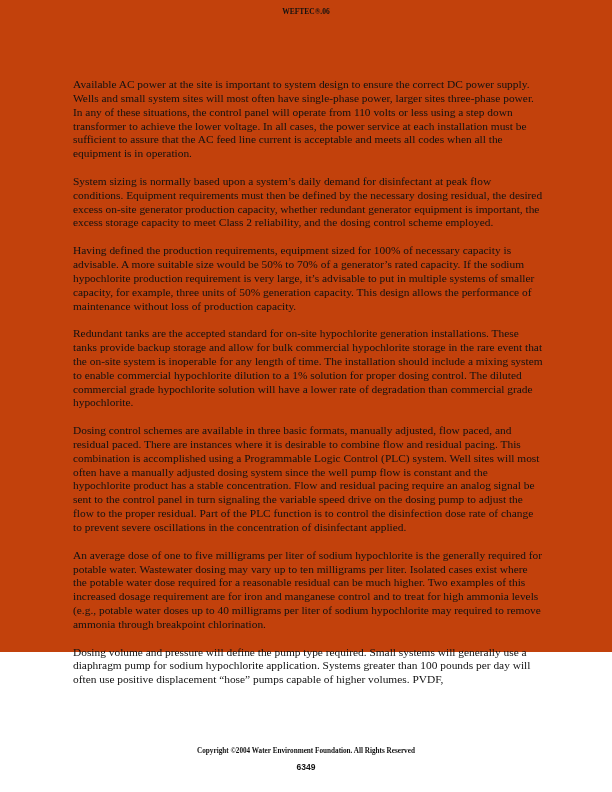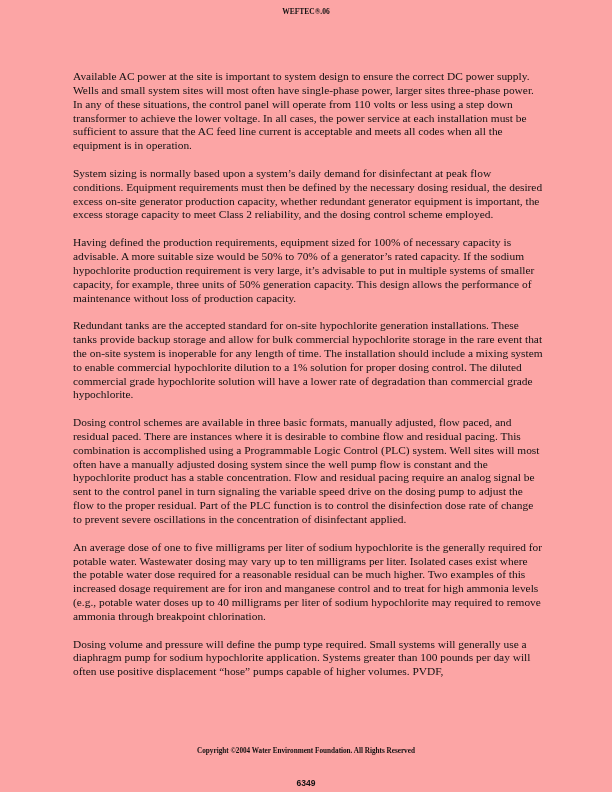--- a/index.html
+++ b/index.html
@@ -1,33 +1,33 @@
 <!DOCTYPE html>
 <html><head>
   <meta charset="utf-8">
   <style>
     html, body { margin: 0; padding: 0; background: #ffffff; }
     body { width: 612px; height: 792px; position: relative; overflow: hidden; }
-    .page { position: absolute; left: 0; top: 0; width: 612px; height: 792px; background: #fca5a5; text-decoration: underline; }
+    .page { position: absolute; left: 0; top: 0; width: 612px; height: 652px; background: #c2410c; text-decoration: underline; }
     .header {
       position: absolute; top: 7px; left: 0; width: 612px; text-align: center;
       font-family: "Liberation Serif", serif; font-weight: bold; font-size: 7.5px; color: #111;
     }
     .body-text {
-      position: absolute; left: 73px; top: 70px; width: 470px;
+      position: absolute; left: 73px; top: 78px; width: 470px;
       font-family: "Liberation Serif", serif; font-size: 11.4px; line-height: 13.85px; color: #111;
     }
     .body-text p { margin: 0 0 13.85px 0; }
     .footer-copy {
       position: absolute; top: 747px; left: 0; width: 612px; text-align: center;
       font-family: "Liberation Serif", serif; font-weight: bold; font-size: 7.2px; color: #111;
     }
     .footer-page {
       position: absolute; top: 762px; left: 0; width: 612px; text-align: center;
-      font-family: "Liberation Sans", sans-serif; font-weight: bold; font-size: 8.5px; color: #111; margin-top: 16px;
+      font-family: "Liberation Sans", sans-serif; font-weight: bold; font-size: 8.5px; color: #111;
     }
   </style>
 </head>
 <body>
 
 <div class="page">
   <div class="header">WEFTEC®.06</div>
 
   <div class="body-text">
     <p>Available AC power at the site is important to system design to ensure the correct DC power supply. Wells and small system sites will most often have single-phase power, larger sites three-phase power. In any of these situations, the control panel will operate from 110 volts or less using a step down transformer to achieve the lower voltage. In all cases, the power service at each installation must be sufficient to assure that the AC feed line current is acceptable and meets all codes when all the equipment is in operation.</p>

